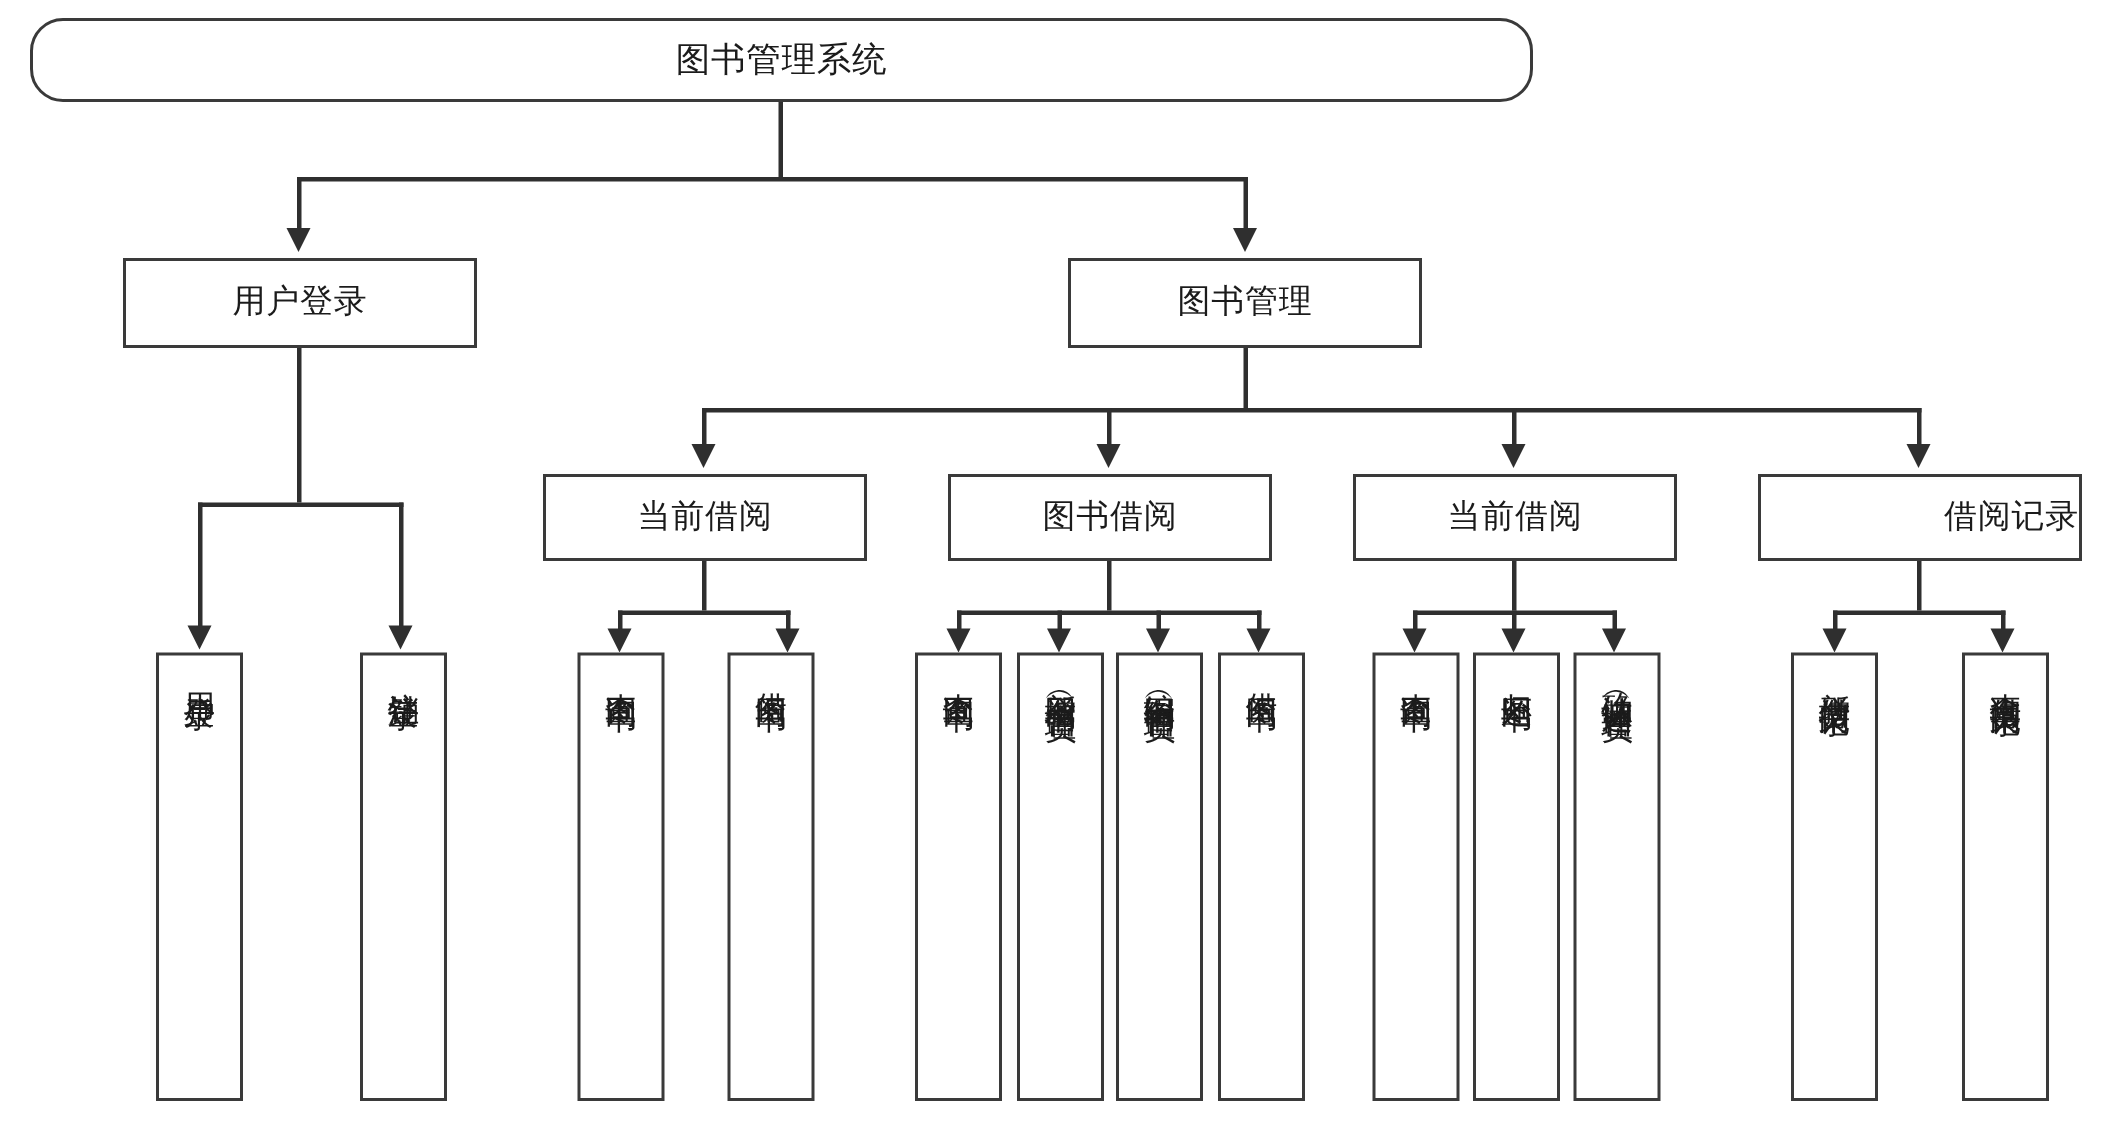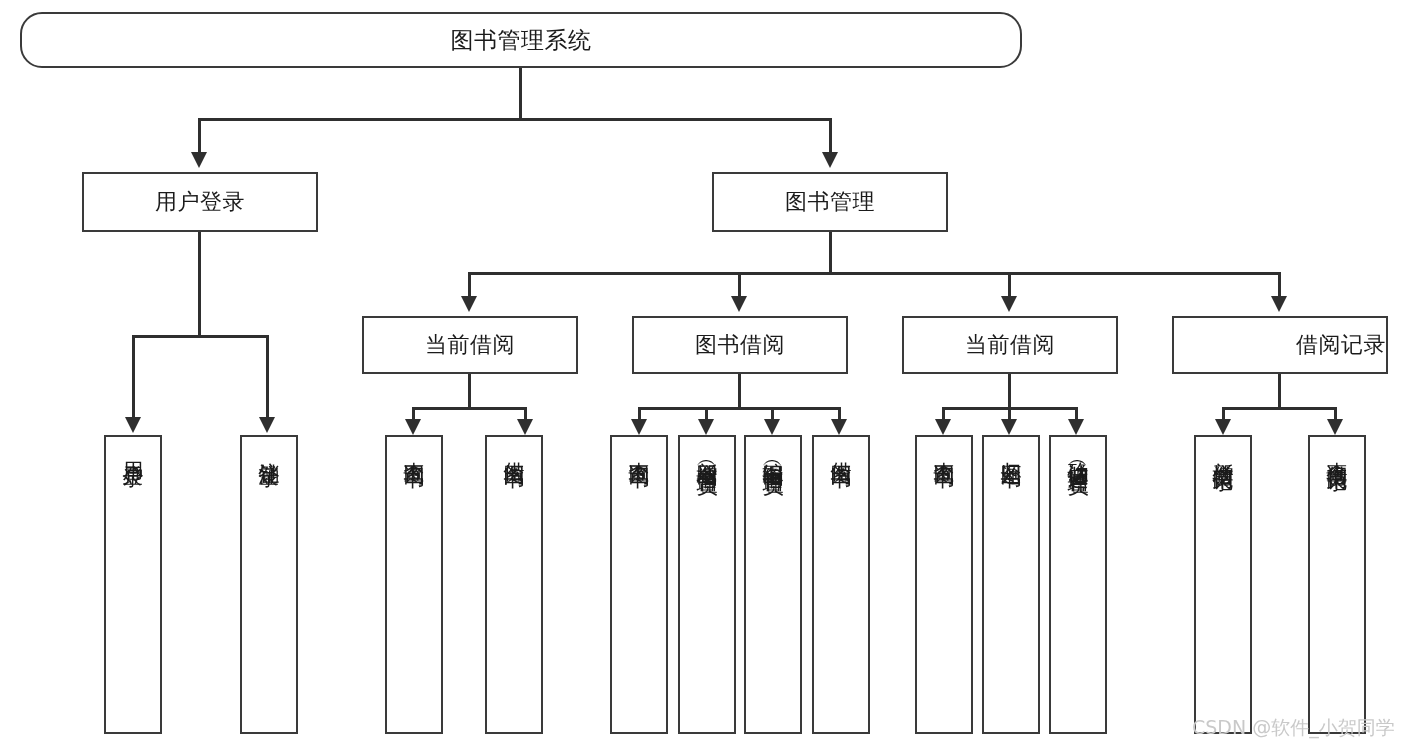--- a/index.html
+++ b/index.html
@@ -214,15 +214,14 @@
     <span class="label">确认归还（管理员）</span>
   </div>
 
   <div class="node vert" style="left: 1194px; top: 435px; width: 58px; height: 299px; border-color: rgb(58, 58, 58);">
     <span class="label">新增借阅记录</span>
   </div>
   <div class="node vert" style="left: 1308px; top: 435px; width: 58px; height: 299px; border-color: rgb(58, 58, 58);">
     <span class="label">查询借阅记录</span>
   </div>
 
-  <div id="watermark" style="left: 1192px; top: 715px; color: rgb(201, 201, 201);">CSDN @软件_小贺同学</div>
 
 </div>
 
 </body></html>

